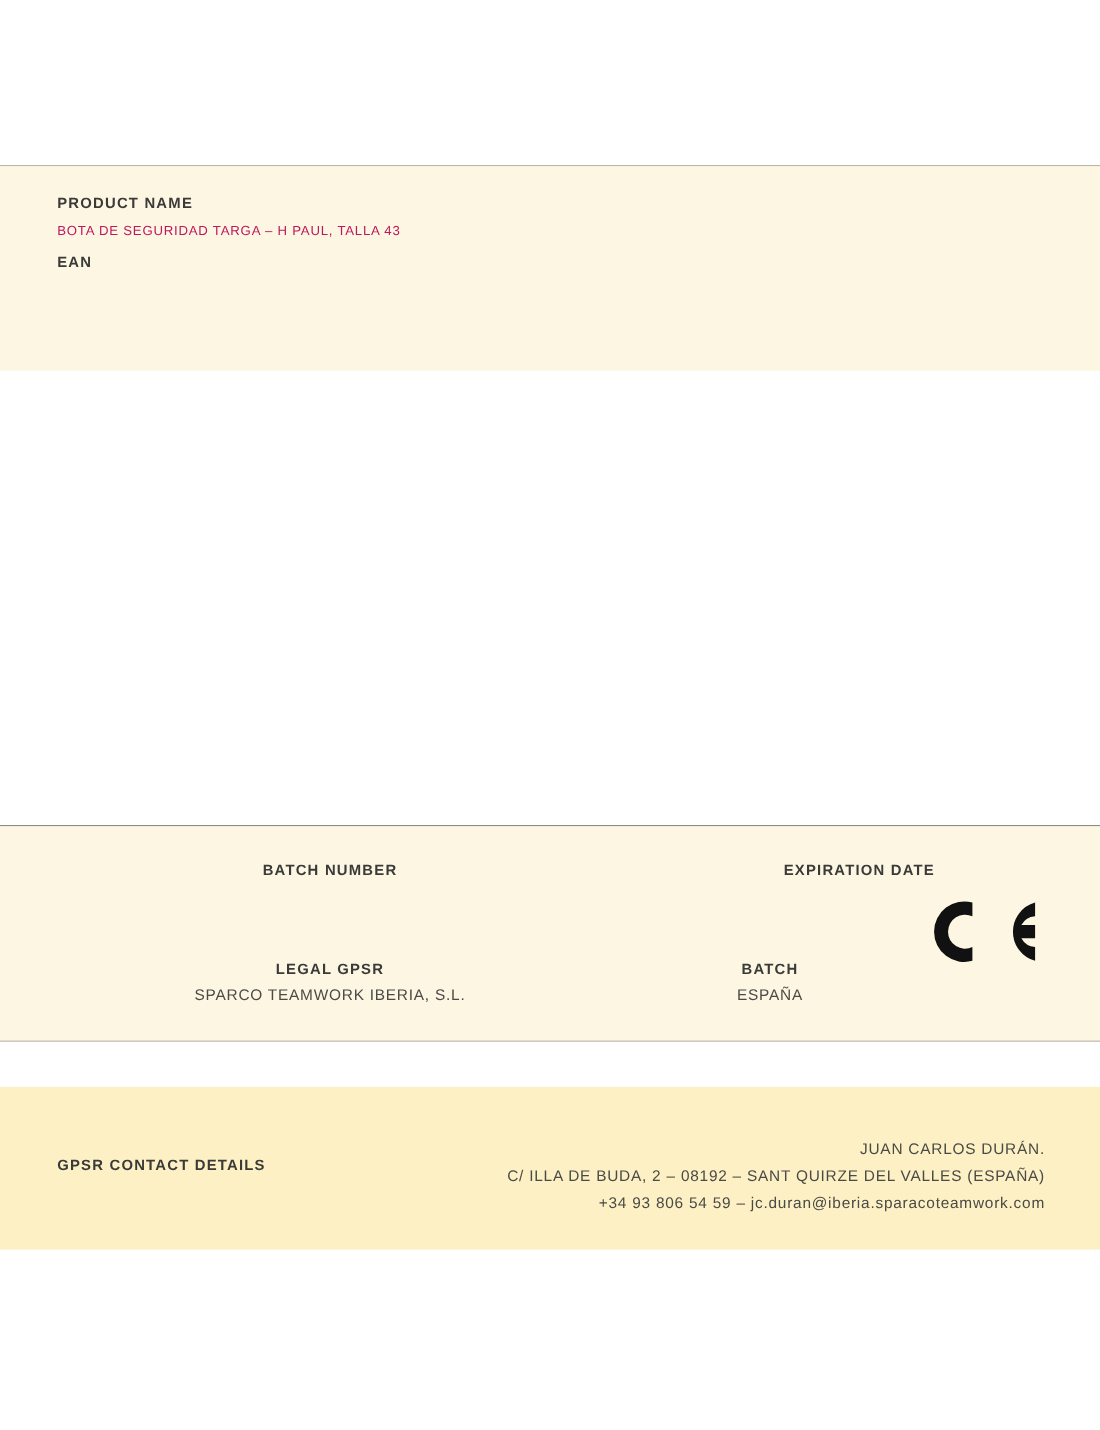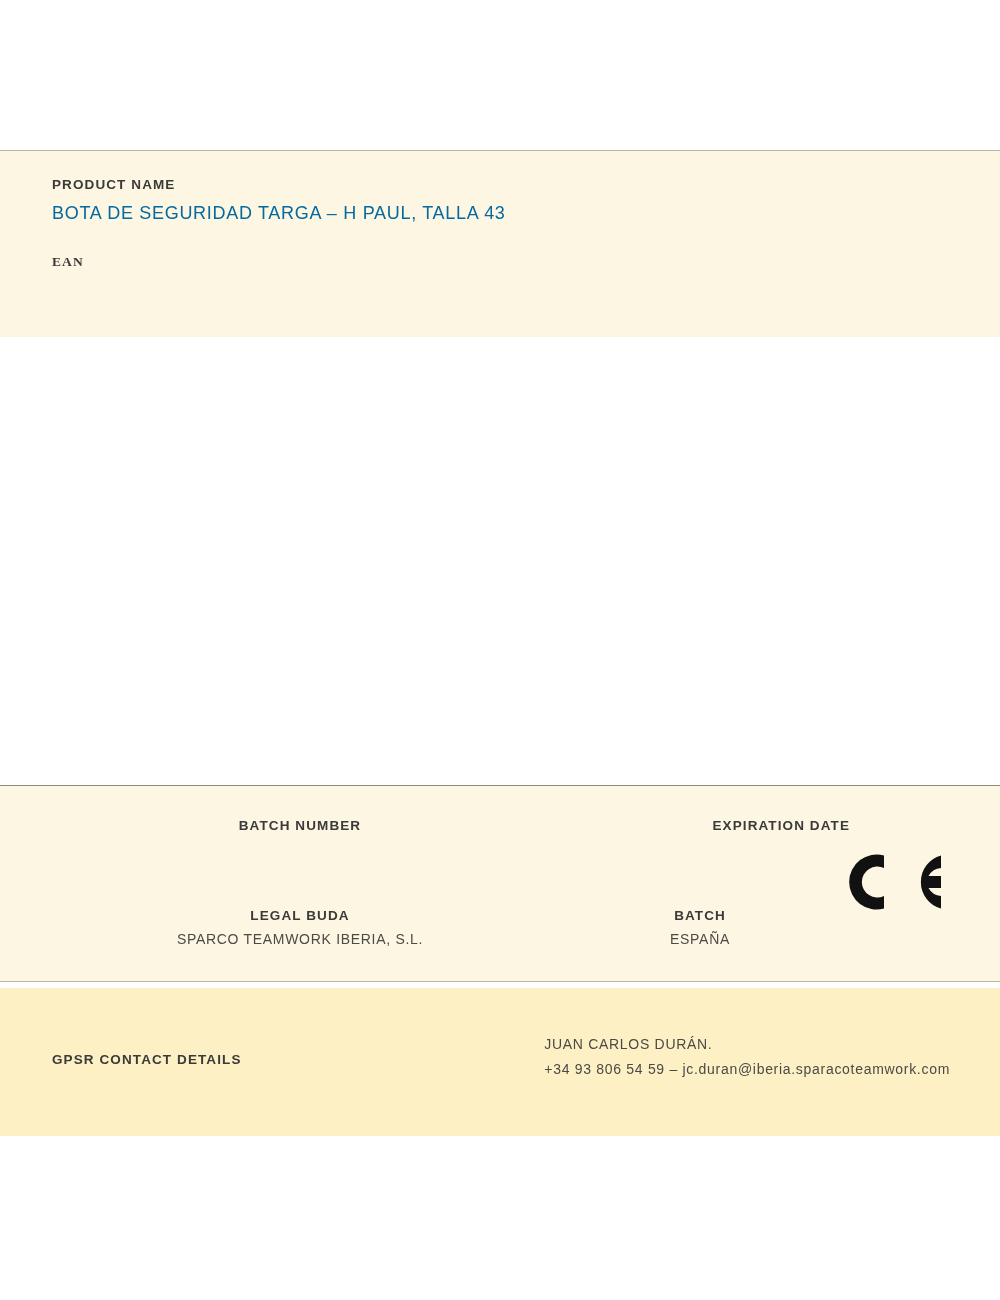--- a/index.html
+++ b/index.html
@@ -39,45 +39,44 @@
     padding: 26px 52px 0 52px;
   }
   .field-label {
     font-size: 13.5px;
     font-weight: bold;
     letter-spacing: 1.1px;
     color: #3a3a38;
     margin: 0 0 11px 0;
   }
   .field-value {
-    font-size: 18px;
+    font-size: 12px;
     letter-spacing: 0.7px;
-    color: #0369a1;
+    color: #be185d;
     margin: 0;
   }
   .field-group + .field-group {
-    margin-top: 30px;
-    font-family: Liberation Serif, serif;
+    margin-top: 14px;
   }
 
   
   .spacer-area {
     position: absolute;
     left: 0;
     top: 337px;
     width: 1000px;
     height: 454px;
     background: #ffffff;
   }
 
   
   .meta-block {
     position: absolute;
     left: 0;
-    top: 785px;
+    top: 750px;
     width: 1000px;
     height: 197px;
     background: #fdf6e3;
     border-top: 1px solid #8f8c83;
     border-bottom: 1px solid #b9b5a8;
     box-sizing: border-box;
   }
   .meta-grid {
     position: relative;
     width: 100%;
@@ -132,21 +131,21 @@
     top: 64px;
     font-size: 13.5px;
     font-weight: bold;
     letter-spacing: 1.1px;
     color: #3a3a38;
   }
   .gpsr-lines {
     position: absolute;
     right: 50px;
     top: 44px;
-    text-align: left;
+    text-align: right;
     font-size: 14px;
     letter-spacing: 0.7px;
     color: #4a4a46;
     line-height: 1.75;
   }
   .gpsr-lines div { white-space: nowrap; }
 </style>
 </head>
 <body>
 
@@ -173,21 +172,21 @@
         <div class="meta-label">BATCH NUMBER</div>
         <div class="meta-value"></div>
       </div>
 
       <div class="meta-cell cell-exp">
         <div class="meta-label">EXPIRATION DATE</div>
         <div class="meta-value"></div>
       </div>
 
       <div class="meta-cell cell-legal">
-        <div class="meta-label">LEGAL BUDA</div>
+        <div class="meta-label">LEGAL GPSR</div>
         <div class="meta-value">SPARCO TEAMWORK IBERIA, S.L.</div>
       </div>
 
       <div class="meta-cell cell-origin">
         <div class="meta-label">BATCH</div>
         <div class="meta-value">ESPAÑA</div>
       </div>
 
       <div class="ce-mark">
         <svg width="110" height="72" viewBox="0 0 110 72" xmlns="http://www.w3.org/2000/svg">
@@ -199,17 +198,18 @@
         </svg>
       </div>
 
     </div>
   </section>
 
   <section class="gpsr-block">
     <div class="gpsr-label">GPSR CONTACT DETAILS</div>
     <div class="gpsr-lines">
       <div>JUAN CARLOS DURÁN.</div>
+      <div>C/ ILLA DE BUDA, 2 – 08192 – SANT QUIRZE DEL VALLES (ESPAÑA)</div>
       <div>+34 93 806 54 59 – jc.duran@iberia.sparacoteamwork.com</div>
     </div>
   </section>
 
 </div>
 
 </body></html>

